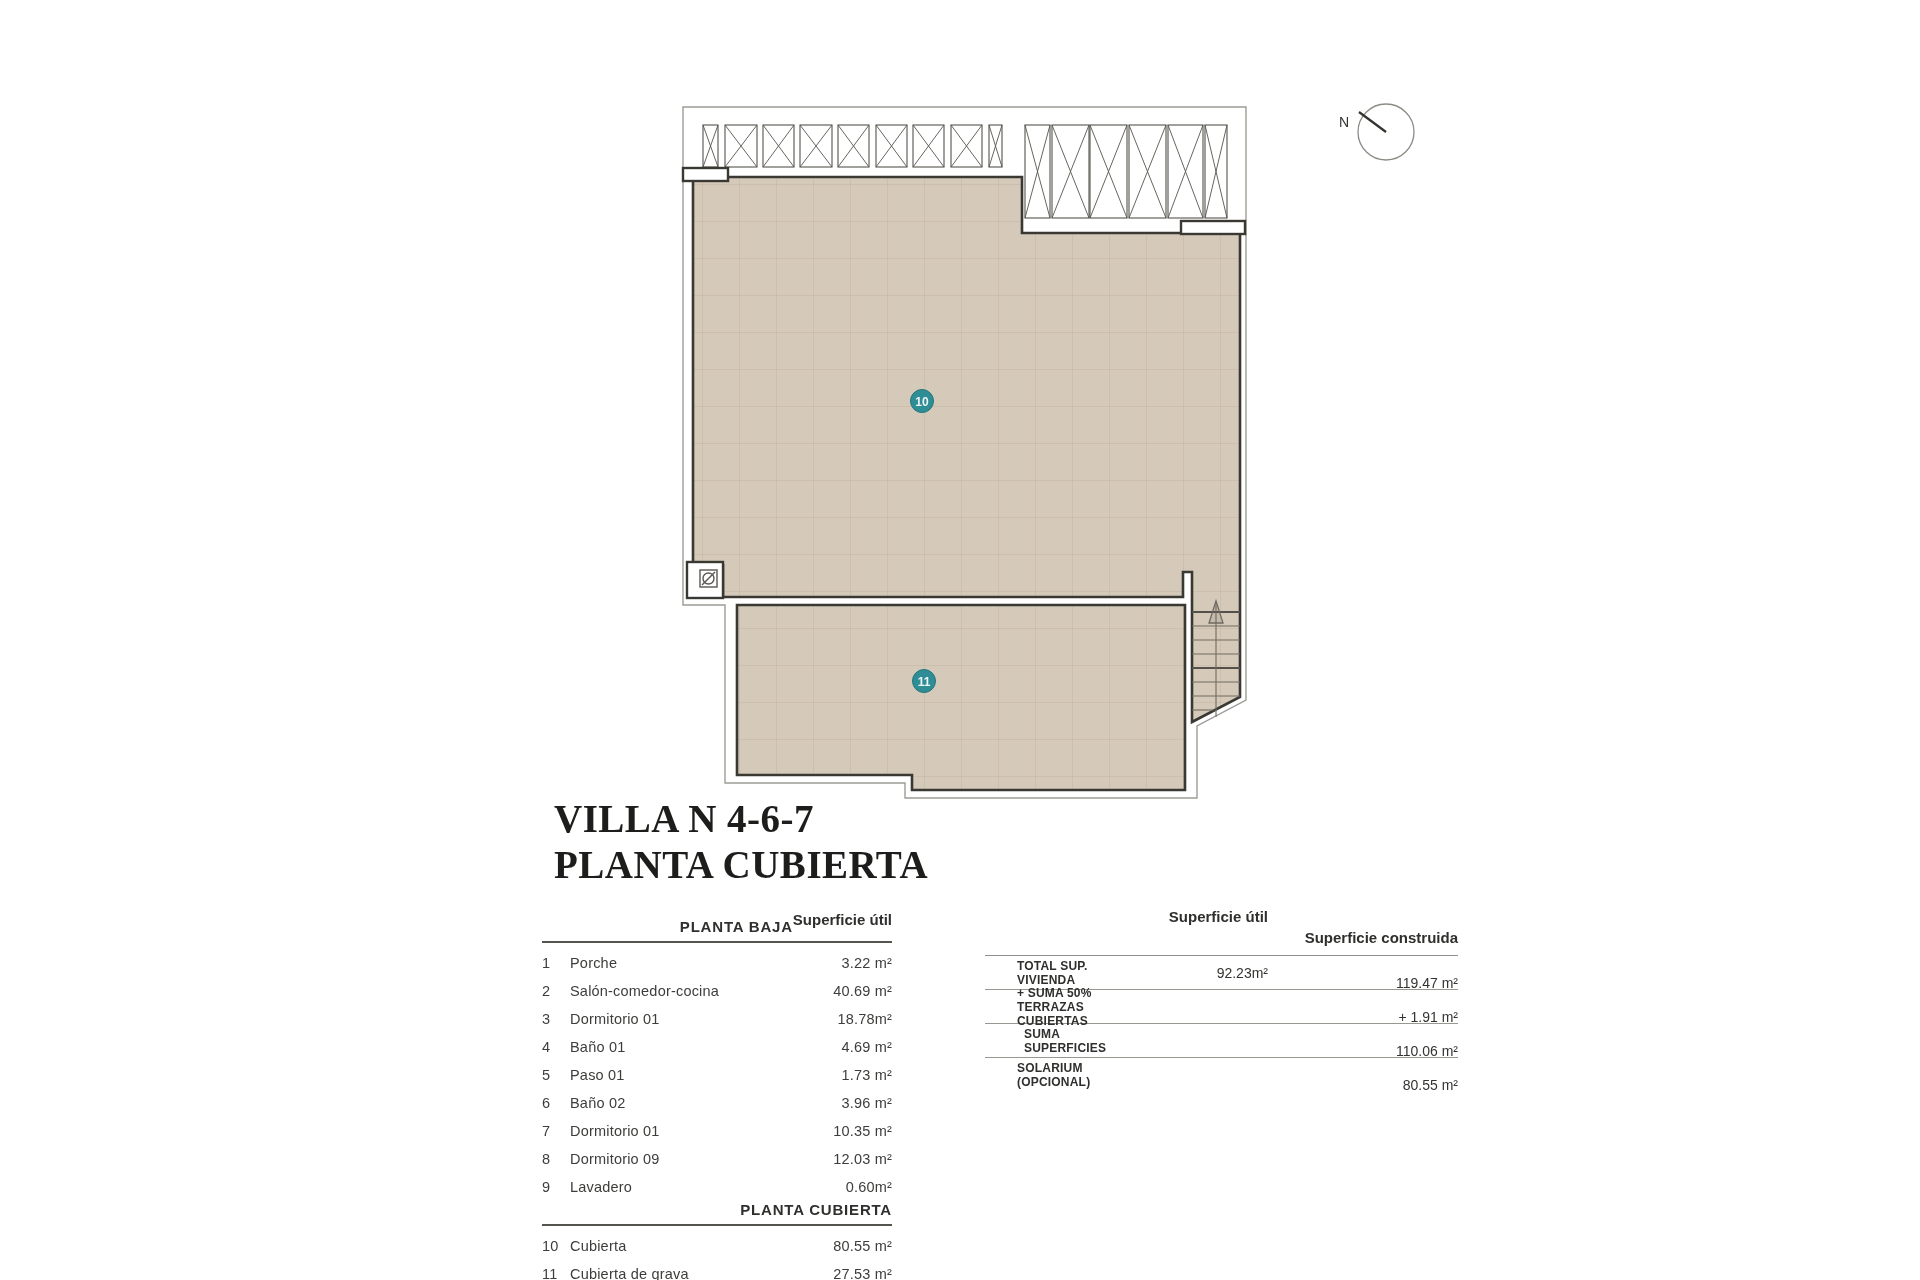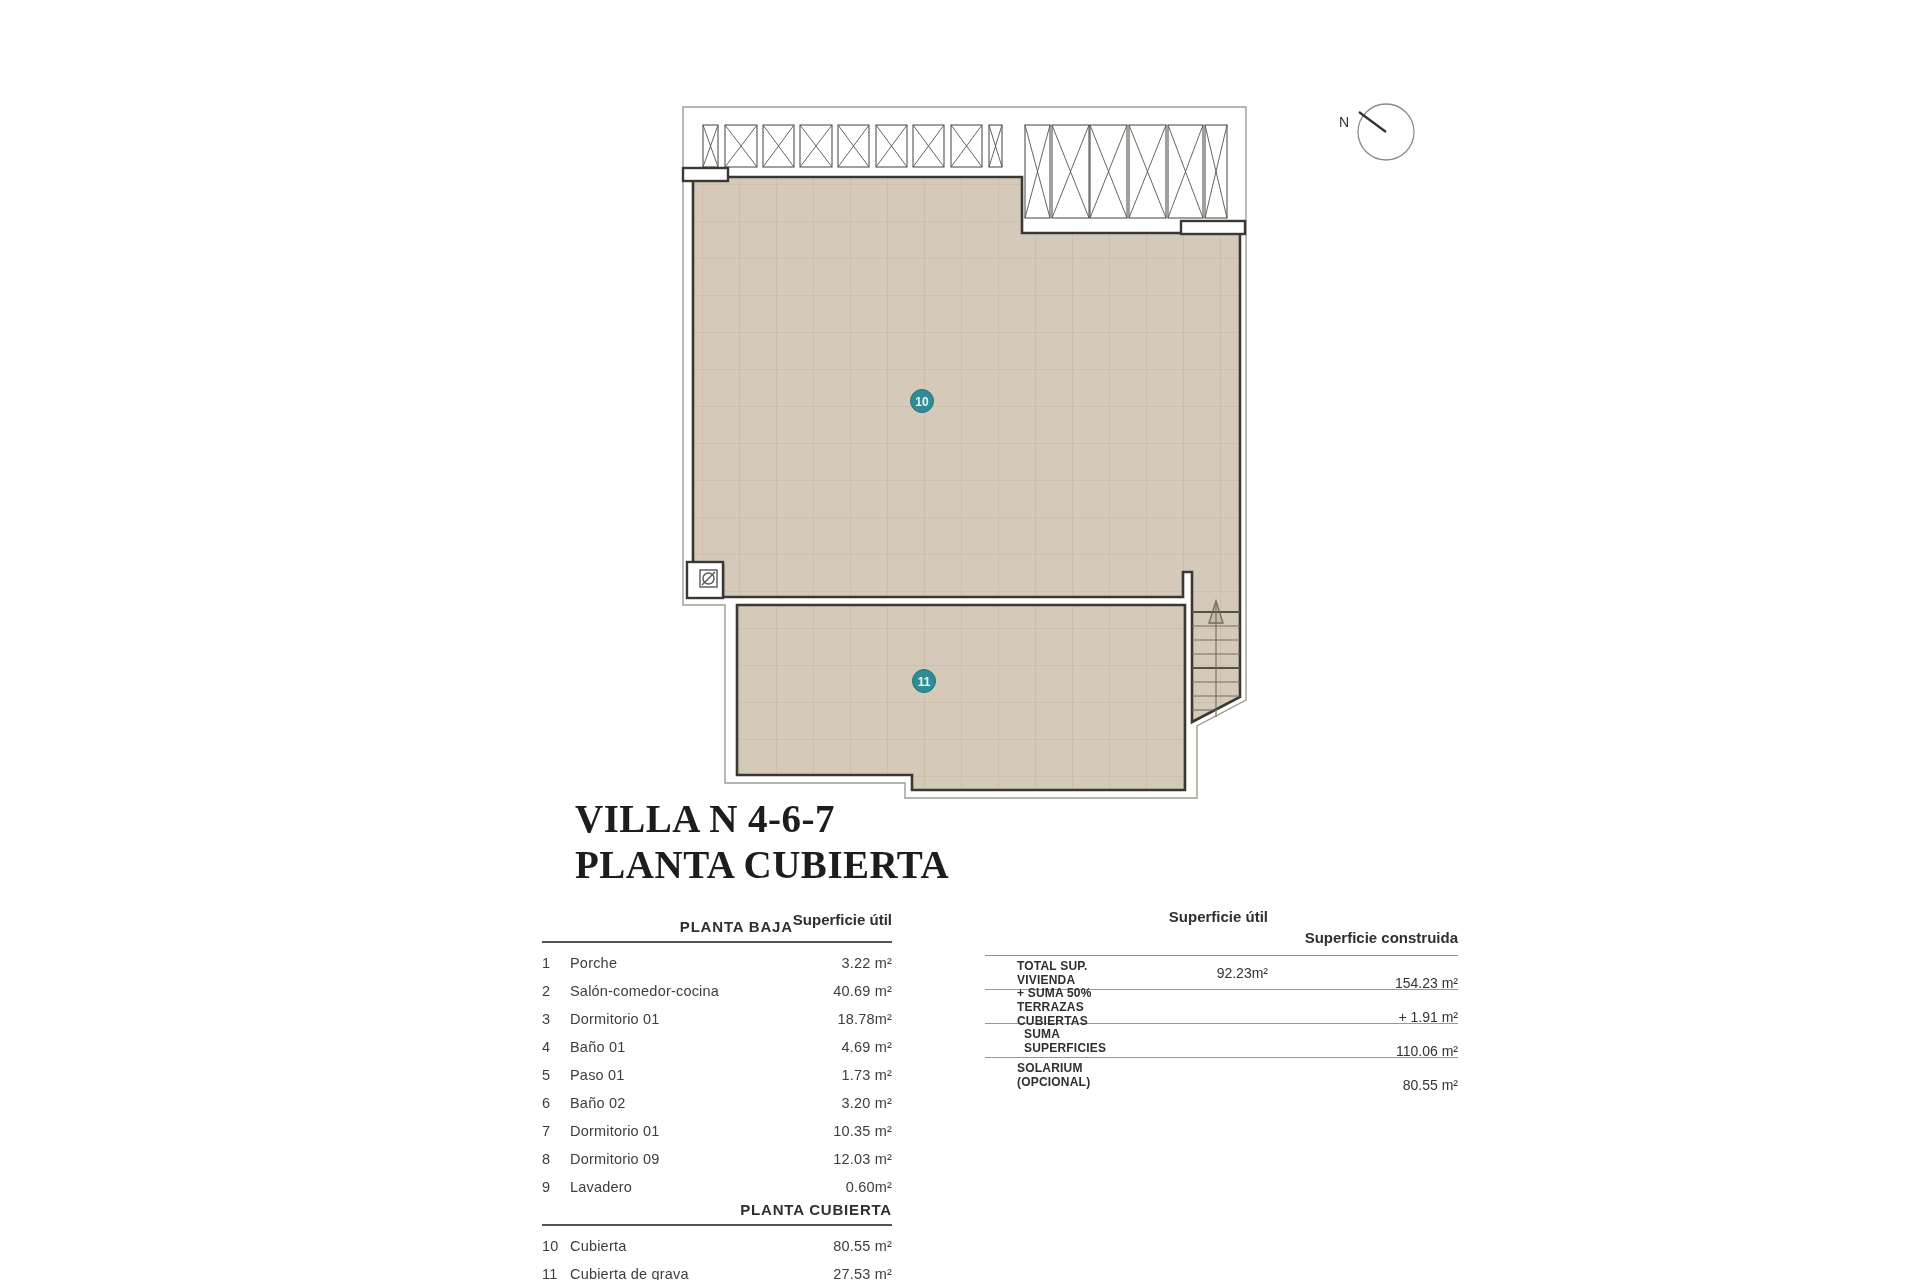--- a/index.html
+++ b/index.html
@@ -1,20 +1,20 @@
 <!DOCTYPE html>
 <html><head>
 <meta charset="utf-8">
 <style>
   html,body{margin:0;padding:0;background:#ffffff;}
   .page{position:relative;width:1920px;height:1280px;background:#fff;overflow:hidden;
         font-family:"Liberation Sans",sans-serif;color:#3b3b39;}
   svg.plan{position:absolute;left:0;top:0;}
 
-  .title{position:absolute;left:575px;top:796px;font-family:"Liberation Serif",serif;
+  .title{position:absolute;left:554px;top:796px;font-family:"Liberation Serif",serif;
          font-weight:700;font-size:39px;line-height:1.18;color:#1d1d1b;letter-spacing:.5px;}
 
   
   .ltable{position:absolute;left:542px;top:912px;width:350px;}
   .sec-head{display:flex;justify-content:flex-end;align-items:flex-end;
             border-bottom:2px solid #55544f;padding-bottom:6px;margin-top:6px;}
   .sec-head .sh-left{font-weight:700;font-size:15px;letter-spacing:.8px;color:#2f2f2d;}
   .sec-head .sh-right{font-weight:700;font-size:15px;color:#2f2f2d;transform:translateY(-7px);}
   .lrow{display:flex;font-size:14.5px;margin-top:12px;color:#3d3d3b;letter-spacing:.2px;}
   .lrow .num{width:28px;}
@@ -179,21 +179,21 @@
         <span class="val">4.69 m²</span>
       </div>
       <div class="lrow">
         <span class="num">5</span>
         <span class="nm">Paso 01</span>
         <span class="val">1.73 m²</span>
       </div>
       <div class="lrow">
         <span class="num">6</span>
         <span class="nm">Baño 02</span>
-        <span class="val">3.20 m²</span>
+        <span class="val">3.96 m²</span>
       </div>
       <div class="lrow">
         <span class="num">7</span>
         <span class="nm">Dormitorio 01</span>
         <span class="val">10.35 m²</span>
       </div>
       <div class="lrow">
         <span class="num">8</span>
         <span class="nm">Dormitorio 09</span>
         <span class="val">12.03 m²</span>
@@ -221,21 +221,21 @@
 
   <div class="rtable">
     <div class="rt-head">
       <span class="c1">Superficie útil</span>
       <span class="c2">Superficie construida</span>
     </div>
     <div id="rt-rows">
         <div class="rt-row" data-idx="0">
           <span class="lbl">TOTAL SUP. VIVIENDA</span>
           <span class="c1">92.23m²</span>
-          <span class="c2">154.23 m²</span>
+          <span class="c2">119.47 m²</span>
         </div>
         <div class="rt-row" data-idx="1">
           <span class="lbl">+ SUMA 50% TERRAZAS CUBIERTAS</span>
           <span class="c1"></span>
           <span class="c2">+ 1.91 m²</span>
         </div>
         <div class="rt-row" data-idx="2">
           <span class="lbl">SUMA SUPERFICIES</span>
           <span class="c1"></span>
           <span class="c2">110.06 m²</span>

